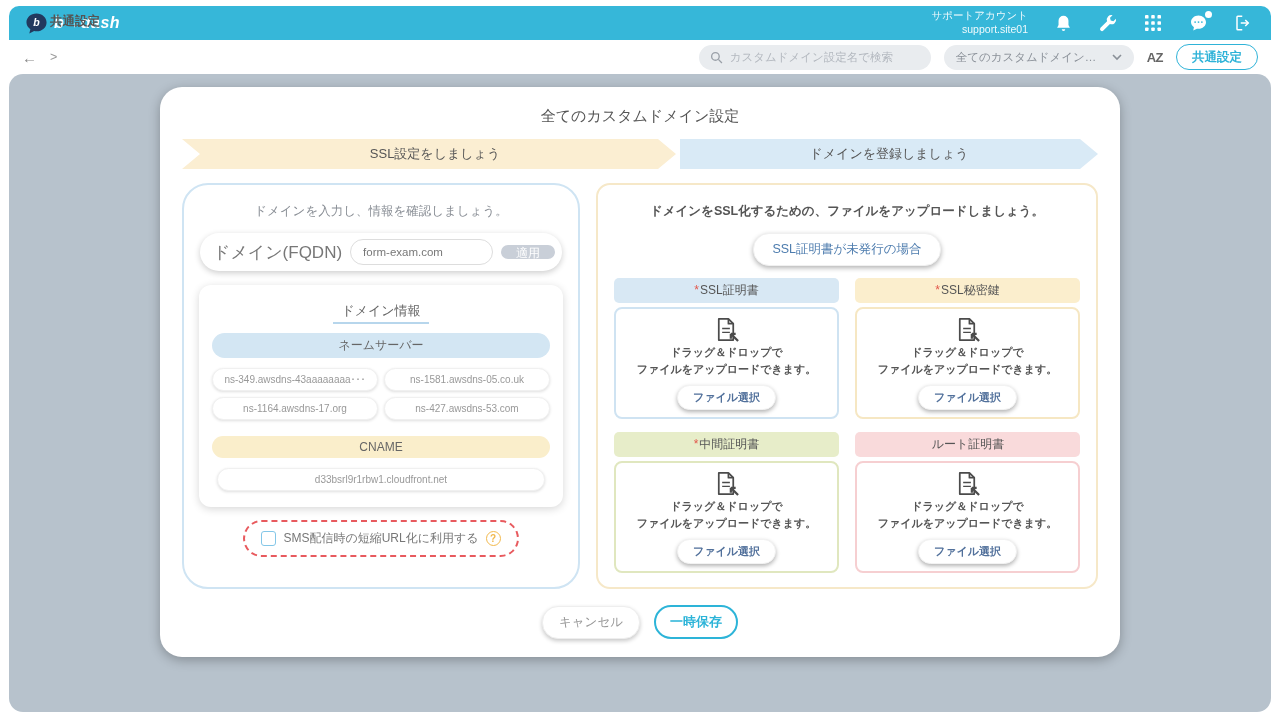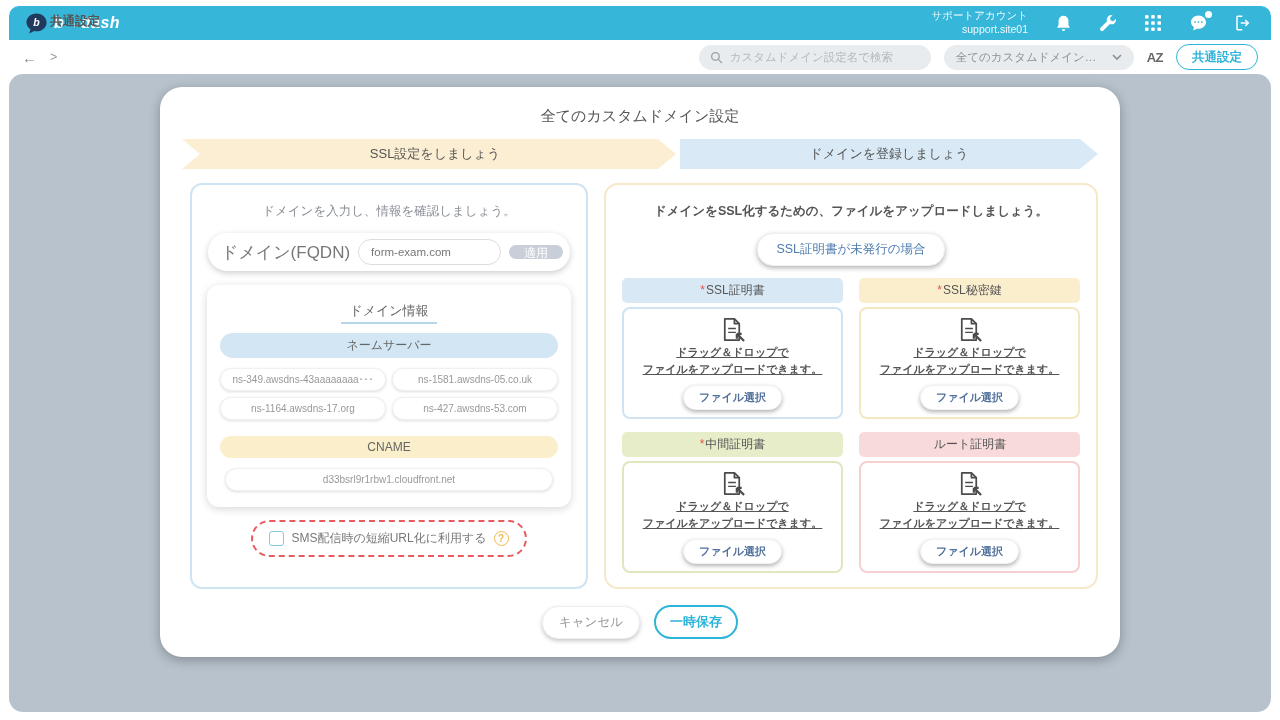--- a/index.html
+++ b/index.html
@@ -38,21 +38,21 @@
   .modal{width:960px;margin:13px auto 0;background:#fff;border-radius:22px;box-shadow:0 3px 12px rgba(0,0,0,.28);
          padding:12px 22px 18px;}
   .modal-title{font-size:15px;color:#555;text-align:center;font-weight:normal;margin:8px 0 13px;}
 
   .steps{display:flex;gap:4px;margin-bottom:14px;}
   .step{height:30px;display:flex;align-items:center;justify-content:center;font-size:13px;color:#555;cursor:pointer;}
   .step-domain{width:418px;background:#d9eaf6;clip-path:polygon(0 0,calc(100% - 18px) 0,100% 50%,calc(100% - 18px) 100%,0 100%);}
   .step-ssl{flex:1;background:#fbeed2;clip-path:polygon(0 0,calc(100% - 18px) 0,100% 50%,calc(100% - 18px) 100%,0 100%,18px 50%);padding-left:12px;}
 
   .panels{display:flex;gap:16px;align-items:stretch;}
-  .panel-domain{width:398px;border:2px solid #cfe4f3;border-radius:12px;padding:12px 14px 14px;margin-left:8px;}
+  .panel-domain{width:398px;border:2px solid #cfe4f3;border-radius:26px;padding:12px 14px 14px;}
   .panel-ssl{flex:1;border:2px solid #f6e8c8;border-radius:14px;padding:12px 16px 14px;}
 
   .instr{font-size:12.5px;color:#8a8f96;text-align:center;margin:6px 0 13px;}
   .instr.dark{color:#555;font-weight:bold;}
 
   .fqdn-row{display:flex;align-items:center;gap:8px;background:#fff;border-radius:21px;
             box-shadow:0 2px 6px rgba(0,0,0,.2);padding:6px 7px 6px 13px;margin:0 2px 14px;}
   .fqdn-label{font-size:17px;color:#777;white-space:nowrap;}
   .fqdn-input{flex:1;min-width:0;height:26px;border:1px solid #ddd;border-radius:14px;padding:0 12px;
               font-size:11.5px;color:#777;outline:none;}
@@ -79,21 +79,21 @@
 
   .unissued-wrap{text-align:center;margin-bottom:12px;}
   .unissued-btn{background:#fff;border:1px solid #f0f0f0;border-radius:16px;box-shadow:0 2px 5px rgba(0,0,0,.3);
                 color:#4d7cae;font-size:12.5px;padding:7px 18px;cursor:pointer;}
   .upload-grid{display:grid;grid-template-columns:1fr 1fr;column-gap:16px;row-gap:13px;}
   .upload-header{border-radius:5px;text-align:center;font-size:12px;color:#555;padding:4px 0;margin-bottom:4px;}
   .uh-blue{background:#d8e8f4;} .uh-yellow{background:#fbeecd;} .uh-green{background:#e7edc9;} .uh-pink{background:#f9dadb;}
   .upload-box{border-radius:8px;background:#fff;display:flex;flex-direction:column;align-items:center;
               justify-content:center;padding:8px 6px;height:112px;gap:2px;}
   .ub-blue{border:2px solid #cfe3f2;} .ub-yellow{border:2px solid #f6e7c3;} .ub-green{border:2px solid #e0e7bf;} .ub-pink{border:2px solid #f6cfd1;}
-  .upload-text{font-size:11px;color:#555;text-align:center;line-height:1.35;font-weight:bold;text-decoration:underline;}
+  .upload-text{font-size:11px;color:#555;text-align:center;line-height:1.35;font-weight:bold;}
   .file-btn{background:#fff;border:1px solid #f2f2f2;border-radius:13px;box-shadow:0 2px 4px rgba(0,0,0,.3);
             color:#51709b;font-size:11px;font-weight:bold;padding:4px 15px;margin-top:6px;cursor:pointer;}
   .req{color:#e2574b;margin-right:1px;}
 
   .modal-footer{display:flex;justify-content:center;align-items:center;gap:14px;margin-top:16px;}
   .cancel-btn{background:#fff;border:1px solid #eee;border-radius:16px;box-shadow:0 2px 4px rgba(0,0,0,.22);
               color:#999;font-size:12.5px;padding:7px 16px;cursor:pointer;}
   .save-btn{background:#fff;border:2px solid #2db4d8;border-radius:17px;color:#2db4d8;font-size:13px;
             font-weight:bold;padding:6px 14px;cursor:pointer;}
 </style>

